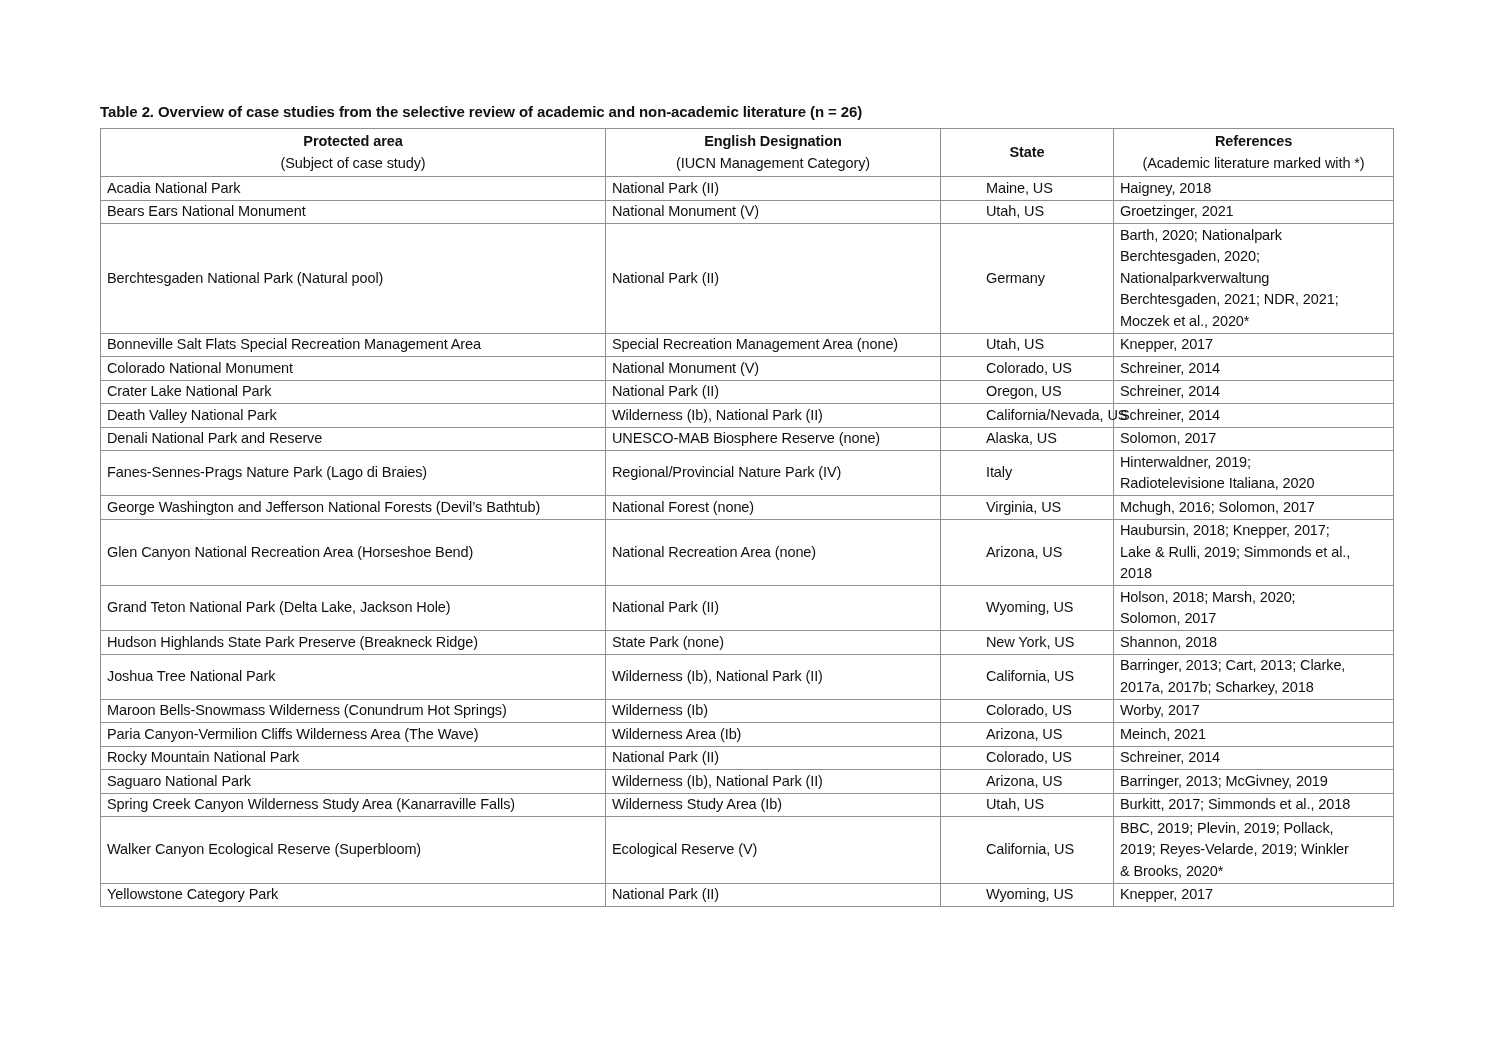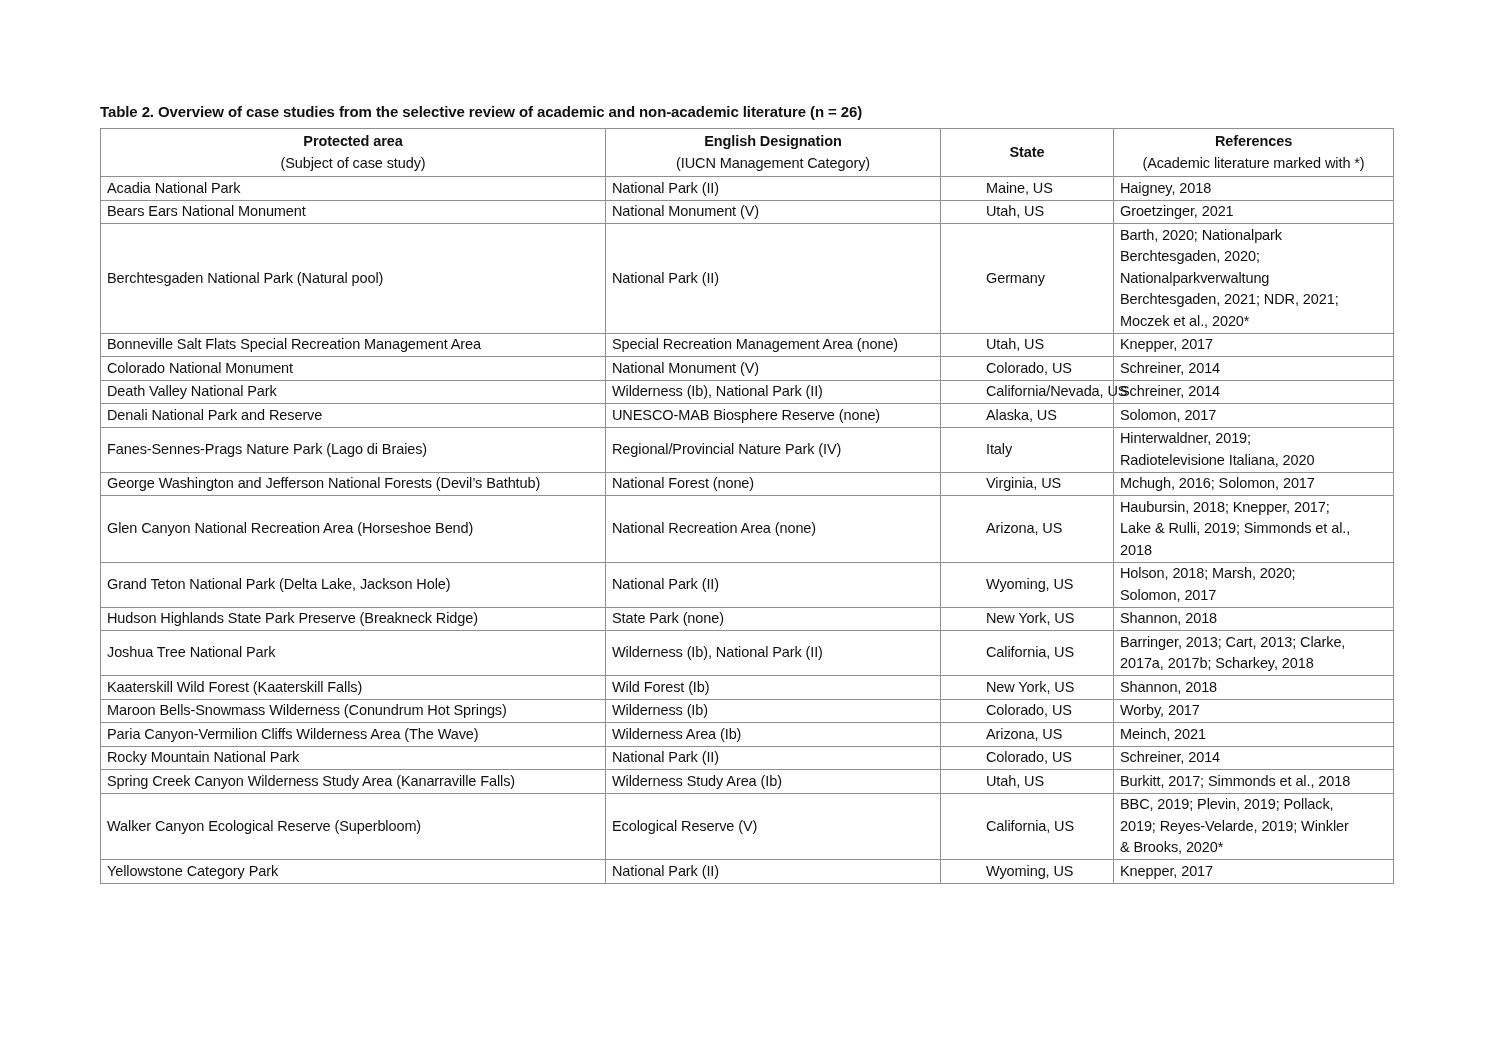--- a/index.html
+++ b/index.html
@@ -111,20 +111,26 @@
           <td class="col-state">Utah, US</td>
           <td class="col-references">Knepper, 2017</td>
         </tr>
         <tr>
           <td class="col-protected-area">Colorado National Monument</td>
           <td class="col-designation">National Monument (V)</td>
           <td class="col-state">Colorado, US</td>
           <td class="col-references">Schreiner, 2014</td>
         </tr>
         <tr>
+          <td class="col-protected-area">Crater Lake National Park</td>
+          <td class="col-designation">National Park (II)</td>
+          <td class="col-state">Oregon, US</td>
+          <td class="col-references">Schreiner, 2014</td>
+        </tr>
+        <tr>
           <td class="col-protected-area">Death Valley National Park</td>
           <td class="col-designation">Wilderness (Ib), National Park (II)</td>
           <td class="col-state">California/Nevada, US</td>
           <td class="col-references">Schreiner, 2014</td>
         </tr>
         <tr>
           <td class="col-protected-area">Denali National Park and Reserve</td>
           <td class="col-designation">UNESCO-MAB Biosphere Reserve (none)</td>
           <td class="col-state">Alaska, US</td>
           <td class="col-references">Solomon, 2017</td>
@@ -164,42 +170,42 @@
           <td class="col-references">Shannon, 2018</td>
         </tr>
         <tr>
           <td class="col-protected-area">Joshua Tree National Park</td>
           <td class="col-designation">Wilderness (Ib), National Park (II)</td>
           <td class="col-state">California, US</td>
           <td class="col-references">Barringer, 2013; Cart, 2013; Clarke,
 2017a, 2017b; Scharkey, 2018</td>
         </tr>
         <tr>
-          <td class="col-protected-area">Kaaterskill Wild Forest (Kaaterskill Falls)</td>
-          <td class="col-designation">Wild Forest (Ib)</td>
-          <td class="col-state">New York, US</td>
-          <td class="col-references">Shannon, 2018</td>
-        </tr>
-        <tr>
           <td class="col-protected-area">Maroon Bells-Snowmass Wilderness (Conundrum Hot Springs)</td>
           <td class="col-designation">Wilderness (Ib)</td>
           <td class="col-state">Colorado, US</td>
           <td class="col-references">Worby, 2017</td>
         </tr>
         <tr>
           <td class="col-protected-area">Paria Canyon-Vermilion Cliffs Wilderness Area (The Wave)</td>
           <td class="col-designation">Wilderness Area (Ib)</td>
           <td class="col-state">Arizona, US</td>
           <td class="col-references">Meinch, 2021</td>
         </tr>
         <tr>
           <td class="col-protected-area">Rocky Mountain National Park</td>
           <td class="col-designation">National Park (II)</td>
           <td class="col-state">Colorado, US</td>
           <td class="col-references">Schreiner, 2014</td>
+        </tr>
+        <tr>
+          <td class="col-protected-area">Saguaro National Park</td>
+          <td class="col-designation">Wilderness (Ib), National Park (II)</td>
+          <td class="col-state">Arizona, US</td>
+          <td class="col-references">Barringer, 2013; McGivney, 2019</td>
         </tr>
         <tr>
           <td class="col-protected-area">Spring Creek Canyon Wilderness Study Area (Kanarraville Falls)</td>
           <td class="col-designation">Wilderness Study Area (Ib)</td>
           <td class="col-state">Utah, US</td>
           <td class="col-references">Burkitt, 2017; Simmonds et al., 2018</td>
         </tr>
         <tr>
           <td class="col-protected-area">Walker Canyon Ecological Reserve (Superbloom)</td>
           <td class="col-designation">Ecological Reserve (V)</td>

